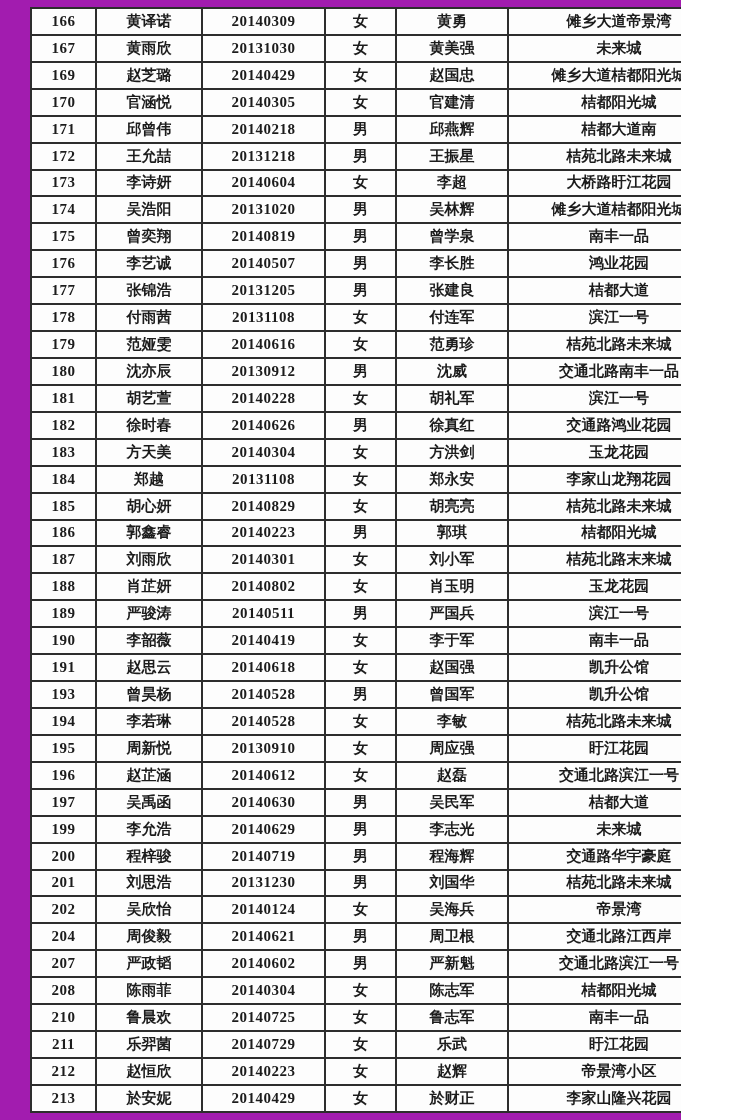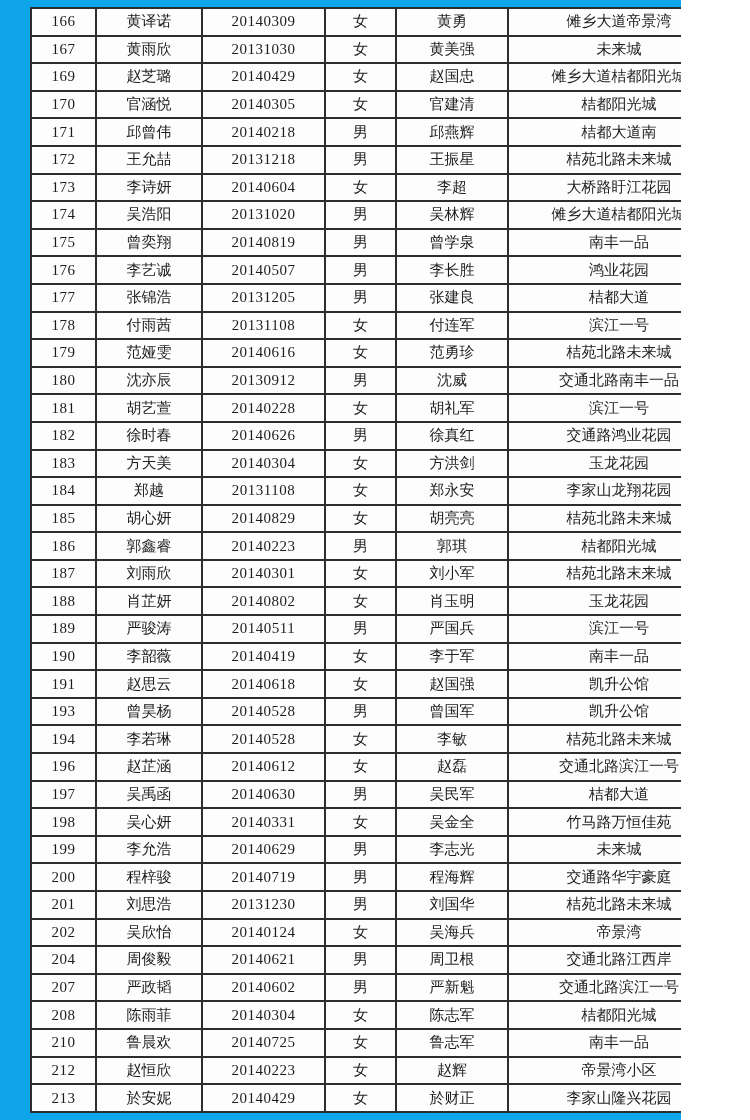--- a/index.html
+++ b/index.html
@@ -4,24 +4,25 @@
 <style>
   html, body {
     margin: 0;
     padding: 0;
     background: #ffffff;
   }
   #page {
     position: relative;
     width: 681px;
     height: 1120px;
-    background: #0ea5e9;
+    background: #a21caf;
     font-family: "Liberation Serif", "DejaVu Serif", serif;
     color: #1c1c1c;
     overflow: hidden;
+    font-weight: bold;
   }
   table#roster {
     position: absolute;
     left: 30px;
     top: 7px;
     width: 699px;
     height: 1106px;
     border-collapse: collapse;
     table-layout: fixed;
     background: #fdfdfd;
@@ -274,44 +275,44 @@
         </tr>
         <tr>
           <td class="cell-number">194</td>
           <td class="cell-name">李若琳</td>
           <td class="cell-birthdate">20140528</td>
           <td class="cell-gender">女</td>
           <td class="cell-guardian">李敏</td>
           <td class="cell-address">桔苑北路未来城</td>
         </tr>
         <tr>
+          <td class="cell-number">195</td>
+          <td class="cell-name">周新悦</td>
+          <td class="cell-birthdate">20130910</td>
+          <td class="cell-gender">女</td>
+          <td class="cell-guardian">周应强</td>
+          <td class="cell-address">盱江花园</td>
+        </tr>
+        <tr>
           <td class="cell-number">196</td>
           <td class="cell-name">赵芷涵</td>
           <td class="cell-birthdate">20140612</td>
           <td class="cell-gender">女</td>
           <td class="cell-guardian">赵磊</td>
           <td class="cell-address">交通北路滨江一号</td>
         </tr>
         <tr>
           <td class="cell-number">197</td>
           <td class="cell-name">吴禹函</td>
           <td class="cell-birthdate">20140630</td>
           <td class="cell-gender">男</td>
           <td class="cell-guardian">吴民军</td>
           <td class="cell-address">桔都大道</td>
         </tr>
         <tr>
-          <td class="cell-number">198</td>
-          <td class="cell-name">吴心妍</td>
-          <td class="cell-birthdate">20140331</td>
-          <td class="cell-gender">女</td>
-          <td class="cell-guardian">吴金全</td>
-          <td class="cell-address">竹马路万恒佳苑</td>
-        </tr>
-        <tr>
           <td class="cell-number">199</td>
           <td class="cell-name">李允浩</td>
           <td class="cell-birthdate">20140629</td>
           <td class="cell-gender">男</td>
           <td class="cell-guardian">李志光</td>
           <td class="cell-address">未来城</td>
         </tr>
         <tr>
           <td class="cell-number">200</td>
           <td class="cell-name">程梓骏</td>
@@ -360,20 +361,28 @@
           <td class="cell-guardian">陈志军</td>
           <td class="cell-address">桔都阳光城</td>
         </tr>
         <tr>
           <td class="cell-number">210</td>
           <td class="cell-name">鲁晨欢</td>
           <td class="cell-birthdate">20140725</td>
           <td class="cell-gender">女</td>
           <td class="cell-guardian">鲁志军</td>
           <td class="cell-address">南丰一品</td>
+        </tr>
+        <tr>
+          <td class="cell-number">211</td>
+          <td class="cell-name">乐羿菌</td>
+          <td class="cell-birthdate">20140729</td>
+          <td class="cell-gender">女</td>
+          <td class="cell-guardian">乐武</td>
+          <td class="cell-address">盱江花园</td>
         </tr>
         <tr>
           <td class="cell-number">212</td>
           <td class="cell-name">赵恒欣</td>
           <td class="cell-birthdate">20140223</td>
           <td class="cell-gender">女</td>
           <td class="cell-guardian">赵辉</td>
           <td class="cell-address">帝景湾小区</td>
         </tr>
         <tr>

